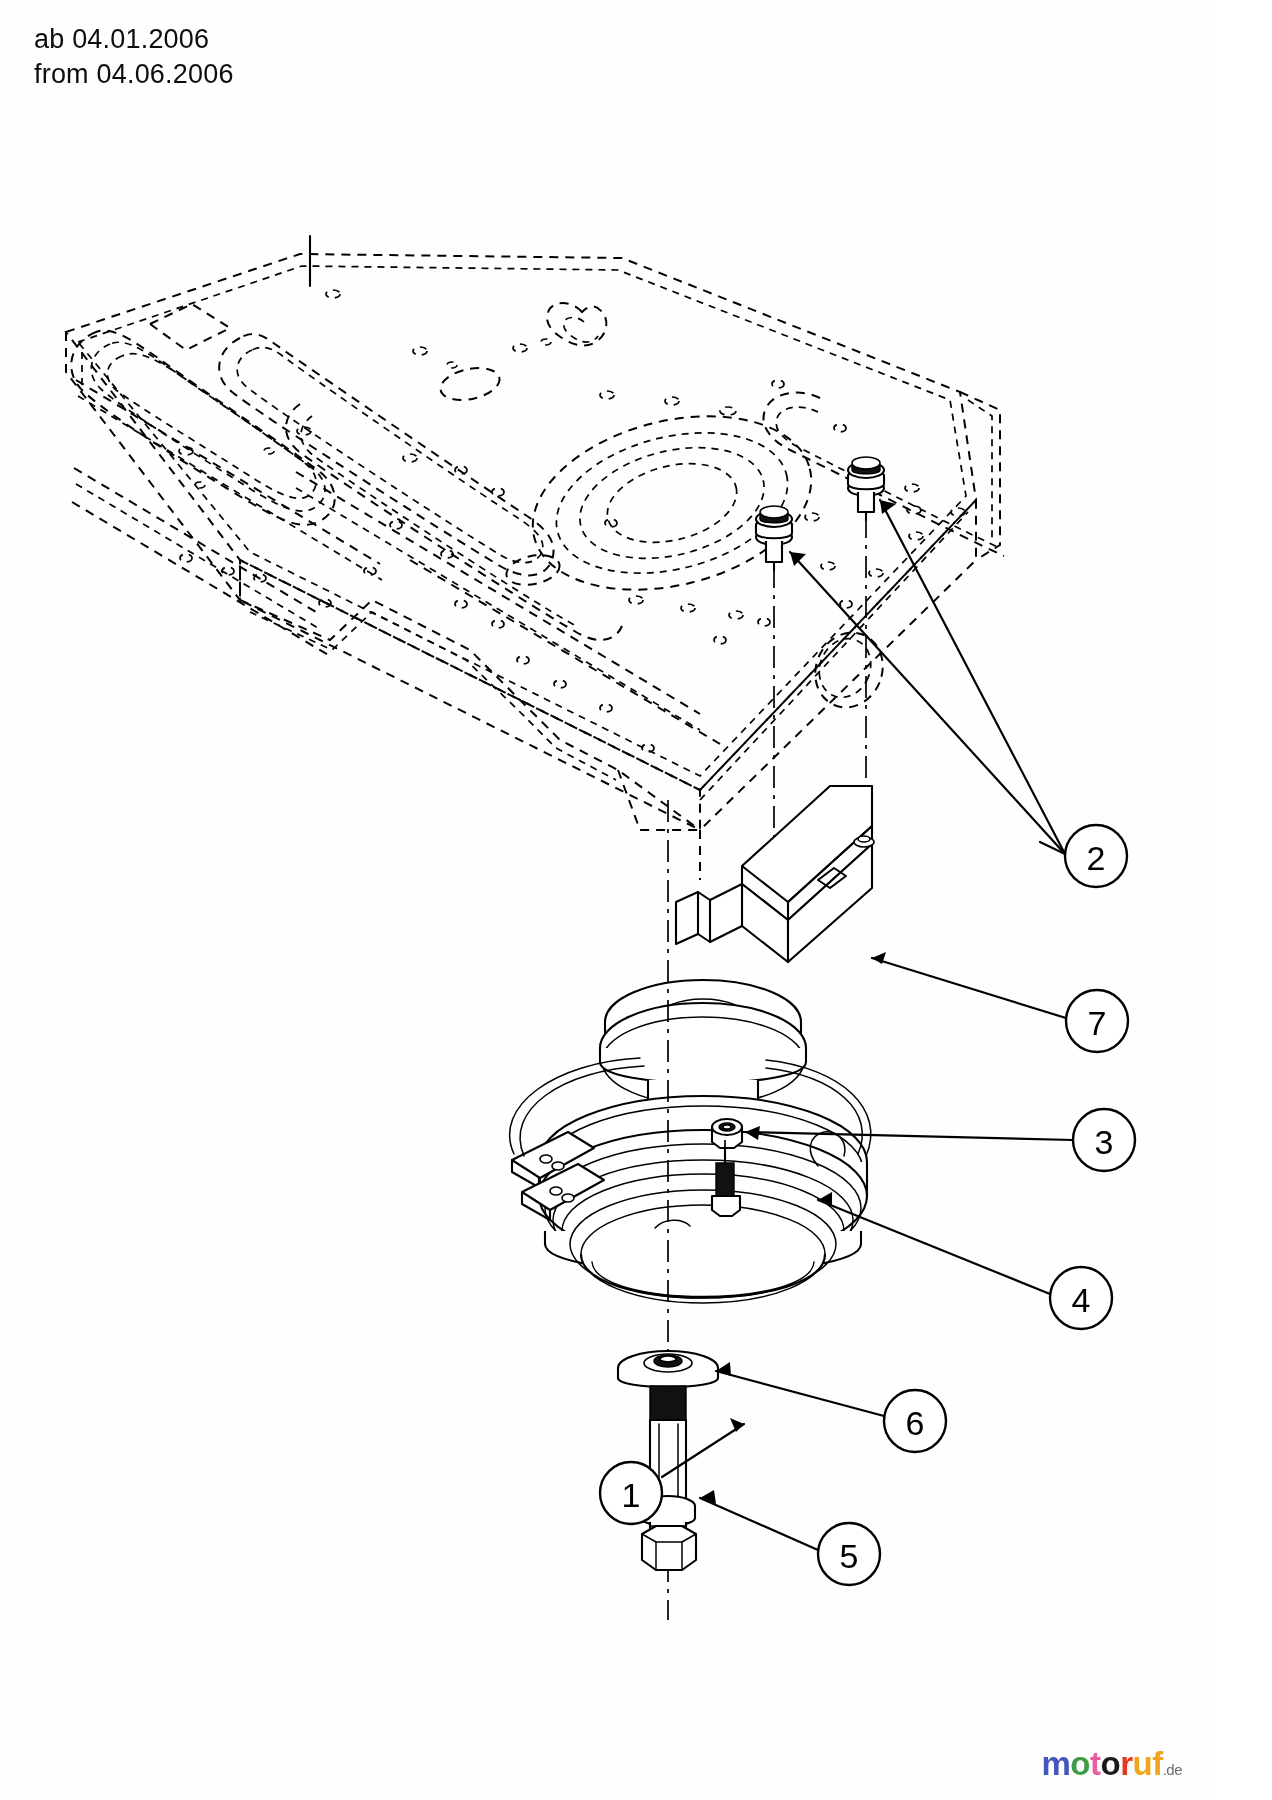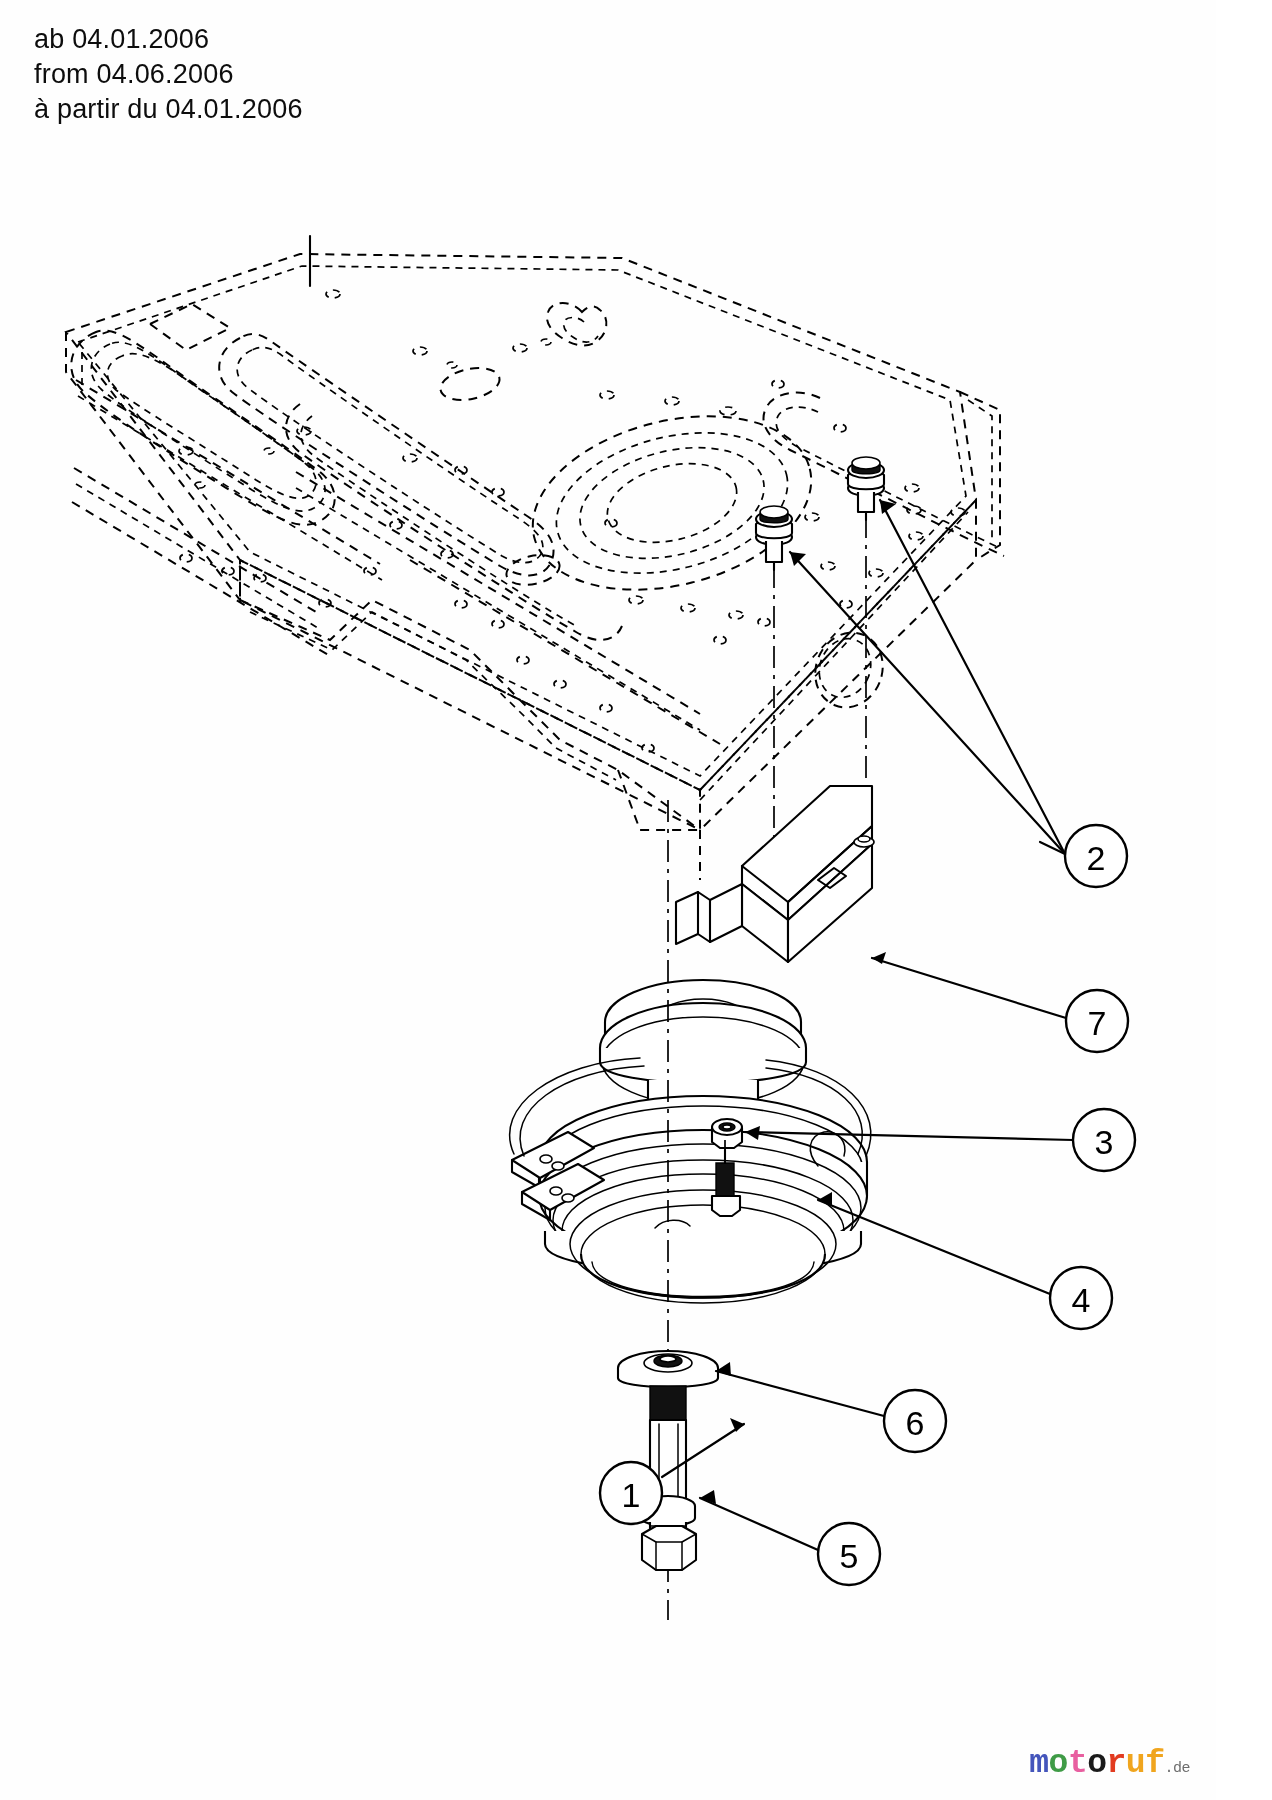--- a/index.html
+++ b/index.html
@@ -42,44 +42,43 @@
     position: absolute;
     right: 68px;
     bottom: 33px;
     font-size: 40px;
     color: #0a0a0a;
     letter-spacing: 0.5px;
     white-space: nowrap;
   }
   .watermark {
     position: absolute;
-    right: 26px;
+    right: 34px;
     bottom: 20px;
-    font-family: Liberation Mono, monospace;
+    font-family: Liberation Sans, sans-serif;
     font-size: 33px;
     font-weight: 700;
     letter-spacing: -0.5px;
     white-space: nowrap;
     line-height: 1;
   }
   .watermark .wm-suffix {
     font-size: 15px;
     font-weight: 400;
     color: #6d6d6d;
   }
 </style>
 </head>
 <body>
 
 <div id="page">
 
   <div class="header-block">
     <div class="header-line">ab 04.01.2006</div>
     <div class="header-line">from 04.06.2006</div>
-    <div class="header-line">à partir du 04.01.2006</div>
   </div>
 
   <svg id="drawing-svg" width="1272" height="1800" viewBox="0 0 1272 1800">
     <defs>
       <style>
         .sl  { fill:none; stroke:#000; stroke-width:2.1; stroke-linecap:round; stroke-linejoin:round; }
         .slt { fill:none; stroke:#000; stroke-width:1.5; stroke-linecap:round; stroke-linejoin:round; }
         .dl  { fill:none; stroke:#000; stroke-width:2.0; stroke-dasharray:9 7; stroke-linecap:butt; }
         .dlt { fill:none; stroke:#000; stroke-width:1.7; stroke-dasharray:7 6; stroke-linecap:butt; }
         .cl  { fill:none; stroke:#000; stroke-width:1.7; stroke-dasharray:22 7 4 7; stroke-linecap:butt; }

